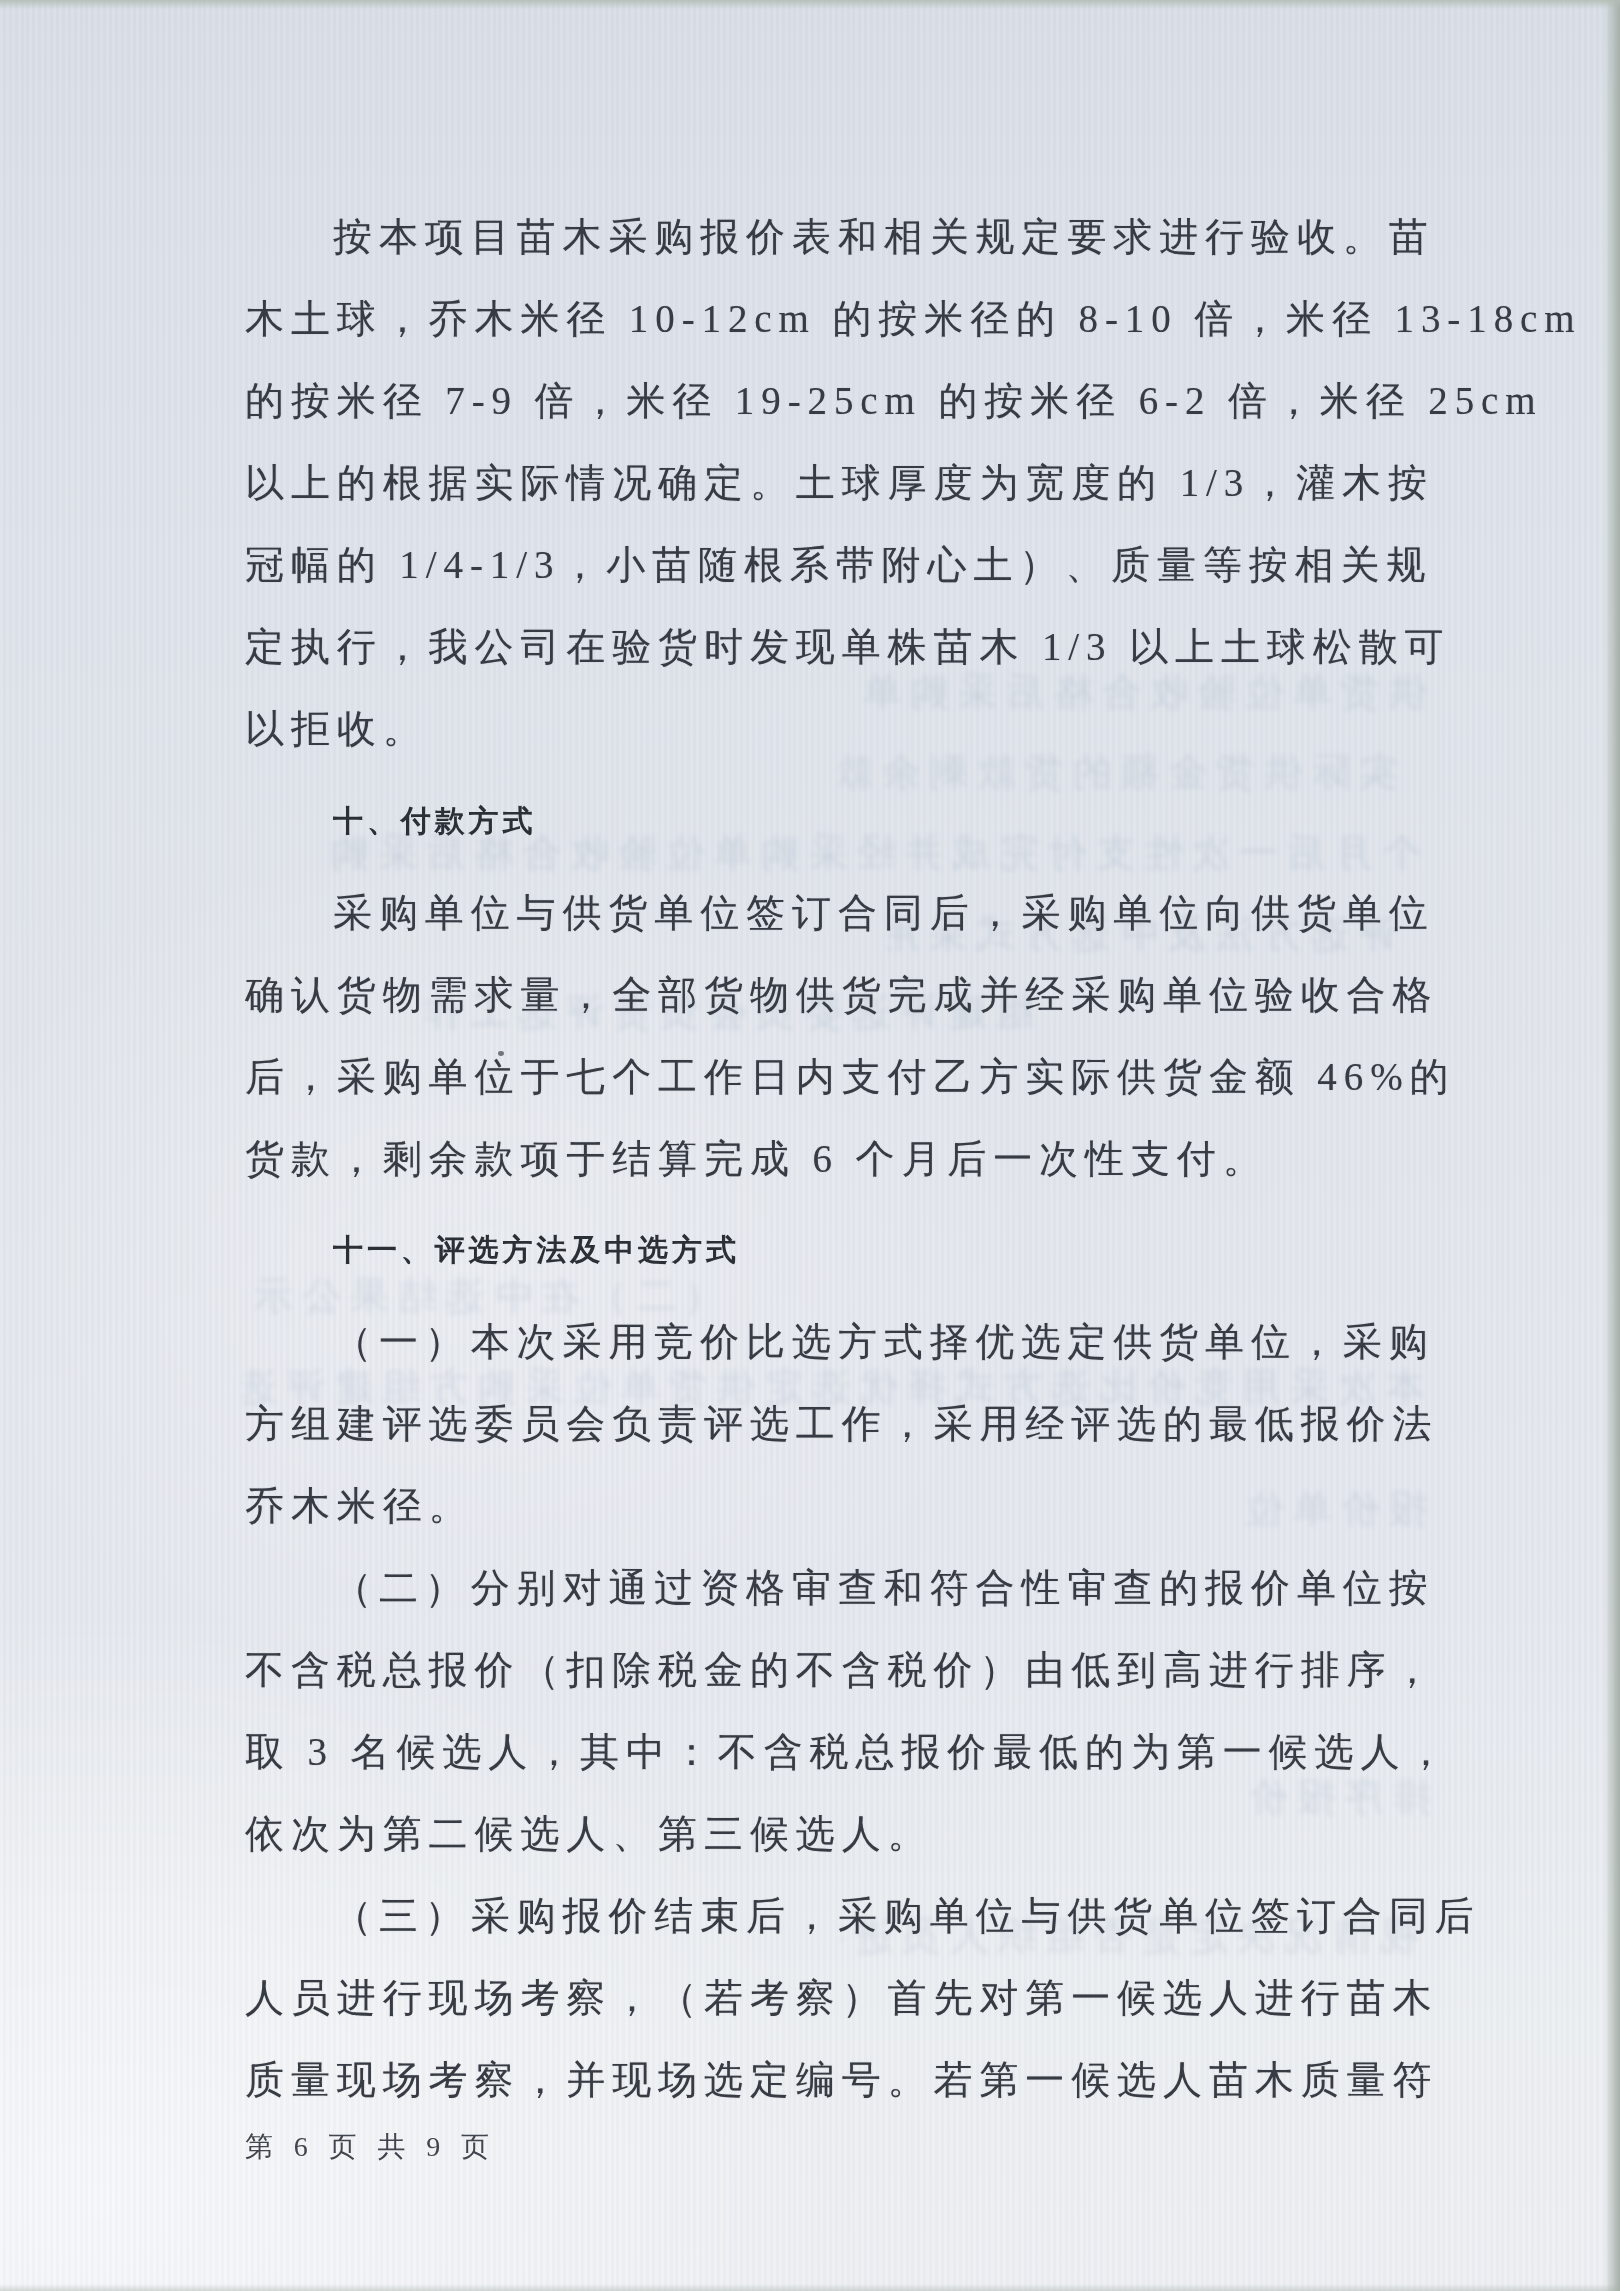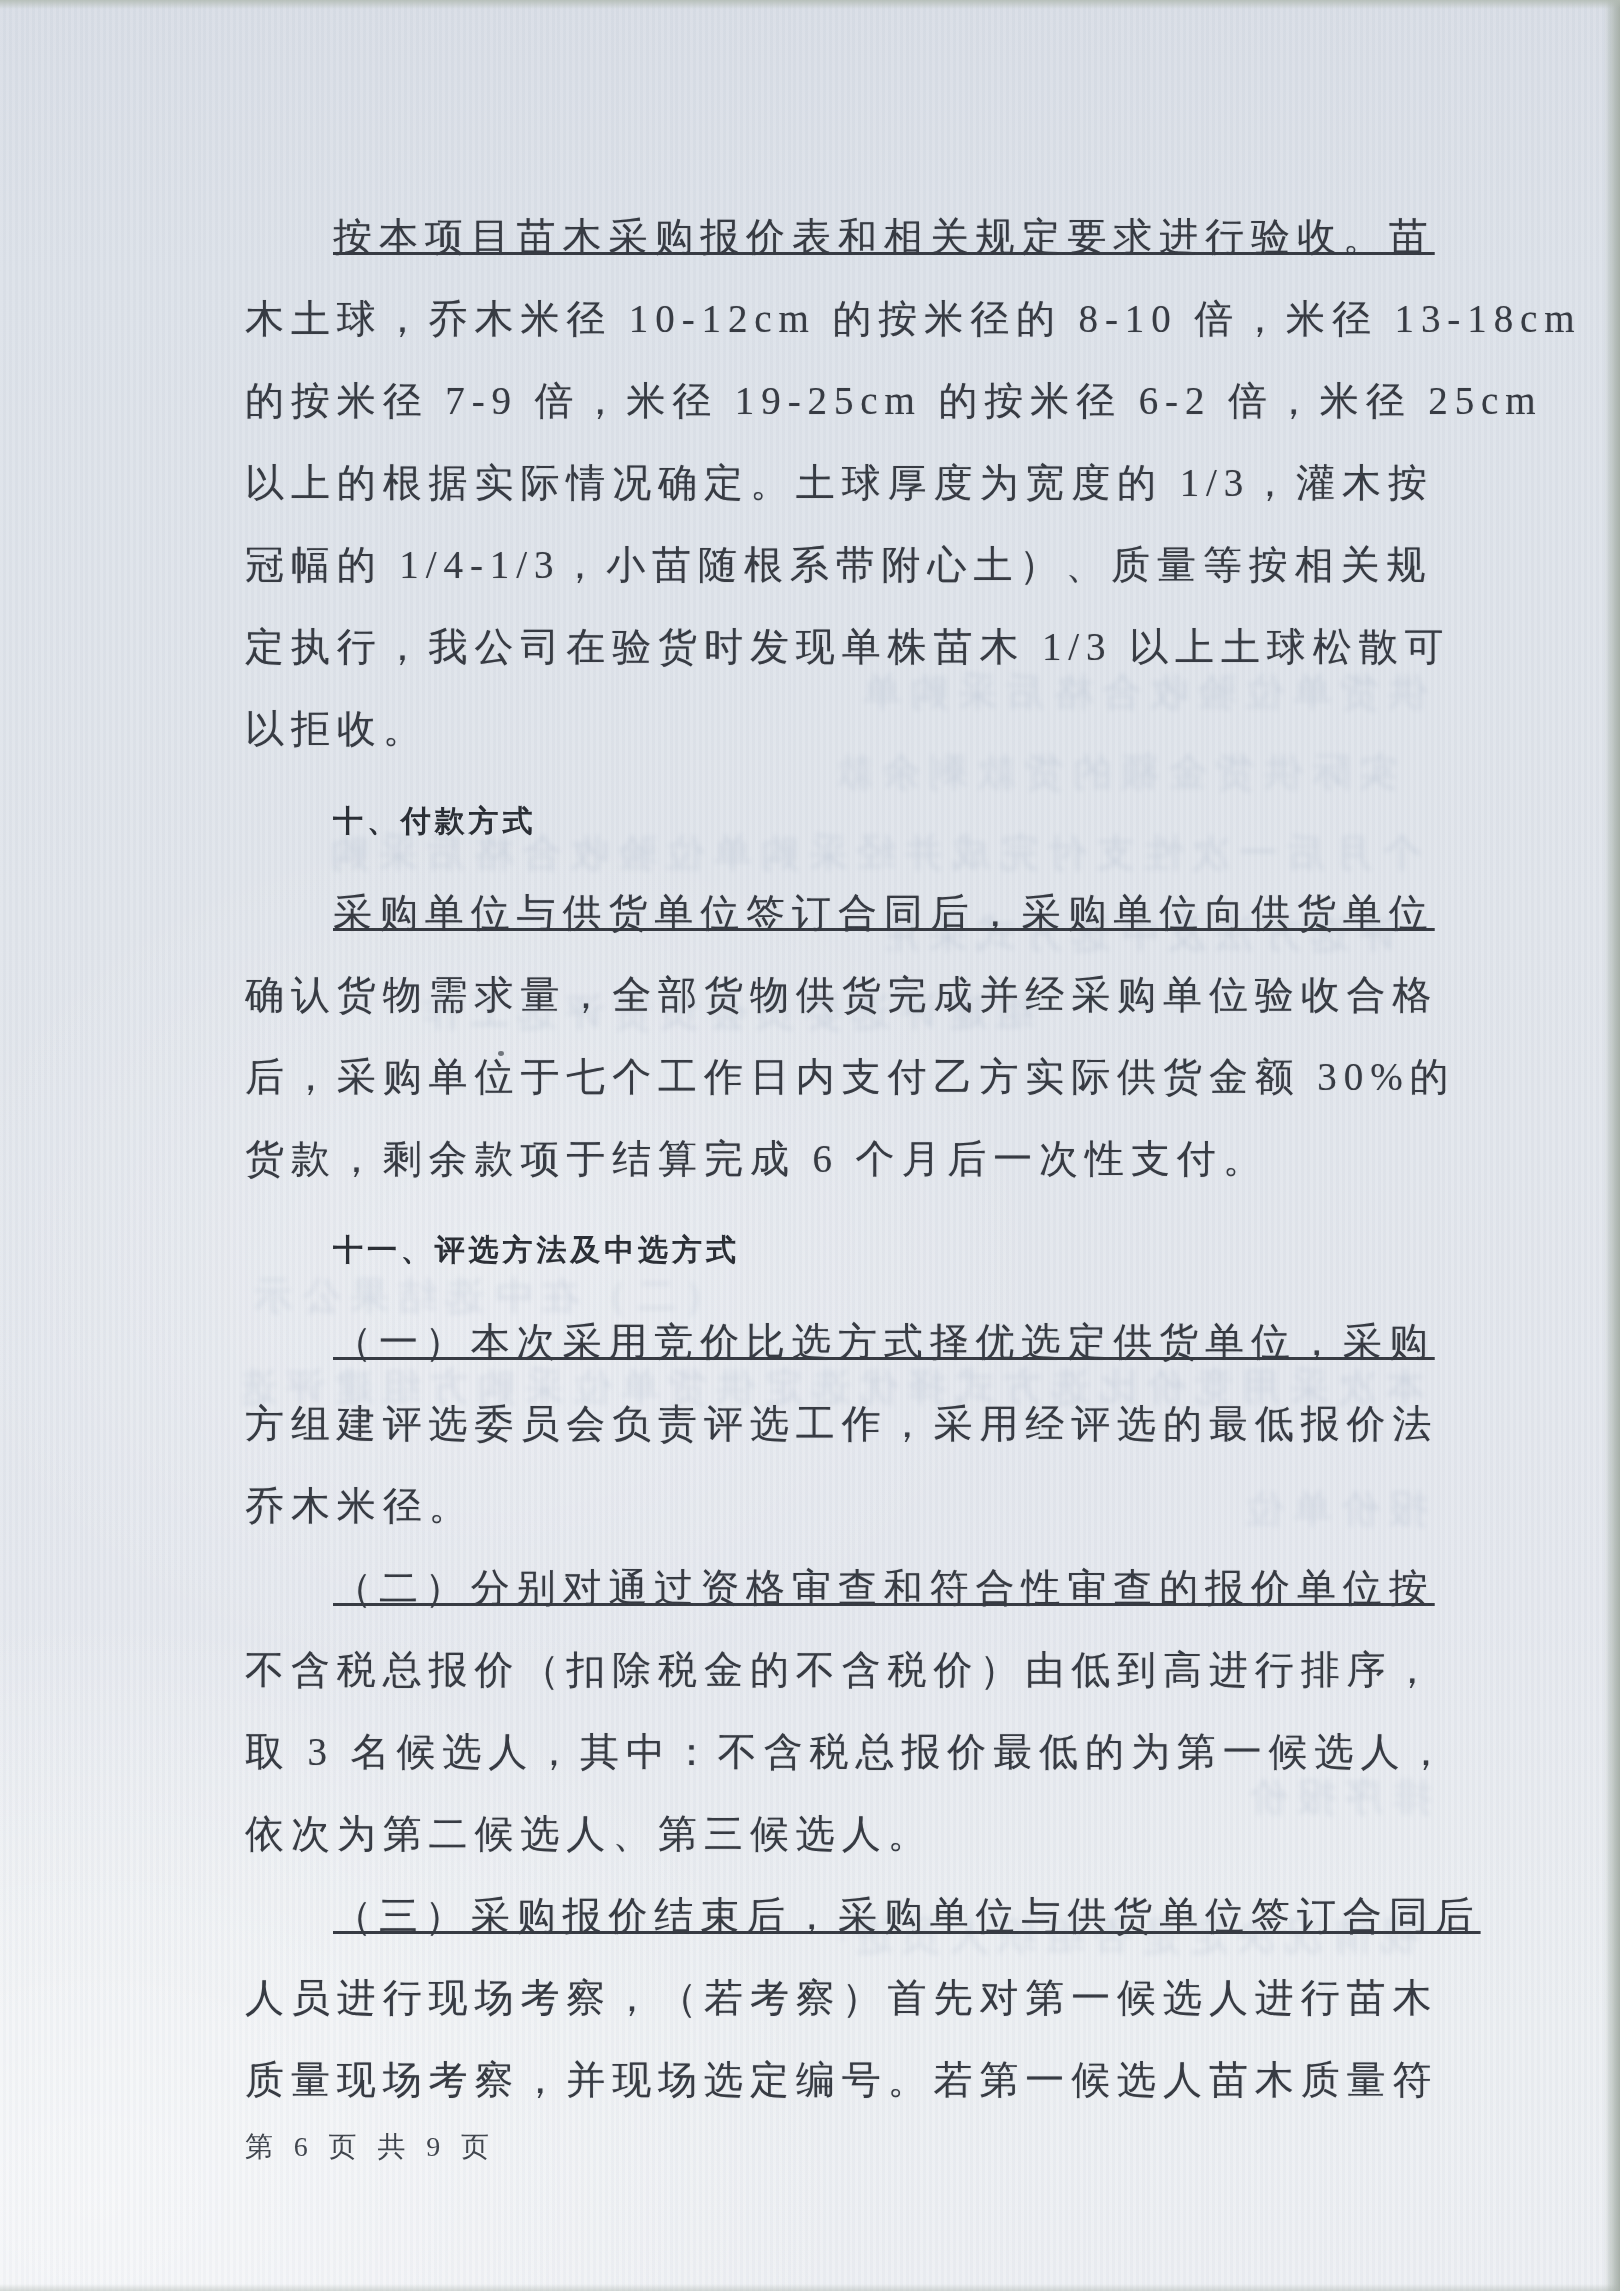--- a/index.html
+++ b/index.html
@@ -38,21 +38,21 @@
   }
   .line {
     height: 82px;
     line-height: 82px;
     font-size: 39px;
     letter-spacing: 6.9px;
     color: #373b43;
     white-space: nowrap;
     text-shadow: 0 0 1px rgba(55,59,67,0.4);
   }
-  .line.indent { padding-left: 88px; text-decoration: underline; }
+  .line.indent { padding-left: 88px; }
   .line.heading {
     padding-left: 88px;
     margin: 9.8px 0;
     font-family: "Liberation Sans", "DejaVu Sans", sans-serif;
     font-weight: 700;
     font-size: 30px;
     letter-spacing: 3.9px;
     color: #2b2f36;
     text-shadow: none;
   }
@@ -133,21 +133,21 @@
       <div class="line indent">按本项目苗木采购报价表和相关规定要求进行验收。苗</div>
       <div class="line flush">木土球，乔木米径 10-12cm 的按米径的 8-10 倍，米径 13-18cm</div>
       <div class="line flush">的按米径 7-9 倍，米径 19-25cm 的按米径 6-2 倍，米径 25cm</div>
       <div class="line flush">以上的根据实际情况确定。土球厚度为宽度的 1/3，灌木按</div>
       <div class="line flush">冠幅的 1/4-1/3，小苗随根系带附心土）、质量等按相关规</div>
       <div class="line flush">定执行，我公司在验货时发现单株苗木 1/3 以上土球松散可</div>
       <div class="line flush">以拒收。</div>
       <div class="line heading">十、付款方式</div>
       <div class="line indent">采购单位与供货单位签订合同后，采购单位向供货单位</div>
       <div class="line flush">确认货物需求量，全部货物供货完成并经采购单位验收合格</div>
-      <div class="line flush">后，采购单位于七个工作日内支付乙方实际供货金额 30%的</div>
+      <div class="line flush">后，采购单位于七个工作日内支付乙方实际供货金额 46%的</div>
       <div class="line flush">货款，剩余款项于结算完成 6 个月后一次性支付。</div>
       <div class="line heading">十一、评选方法及中选方式</div>
       <div class="line indent">（一）本次采用竞价比选方式择优选定供货单位，采购</div>
       <div class="line flush">方组建评选委员会负责评选工作，采用经评选的最低报价法</div>
       <div class="line flush">乔木米径。</div>
       <div class="line indent">（二）分别对通过资格审查和符合性审查的报价单位按</div>
       <div class="line flush">不含税总报价（扣除税金的不含税价）由低到高进行排序，</div>
       <div class="line flush">取 3 名候选人，其中：不含税总报价最低的为第一候选人，</div>
       <div class="line flush">依次为第二候选人、第三候选人。</div>
       <div class="line indent">（三）采购报价结束后，采购单位与供货单位签订合同后</div>

